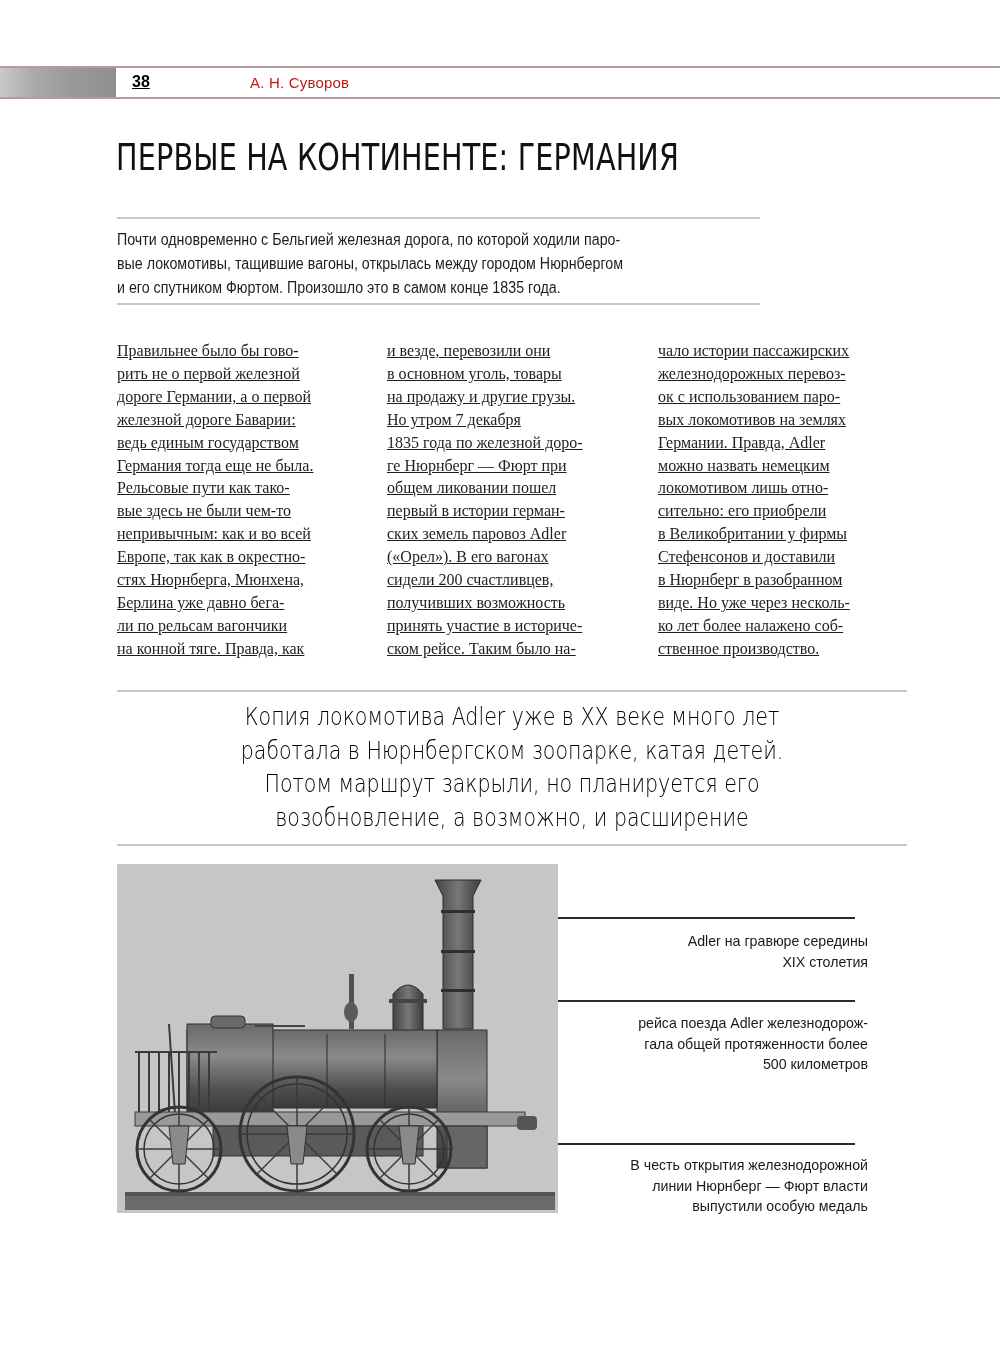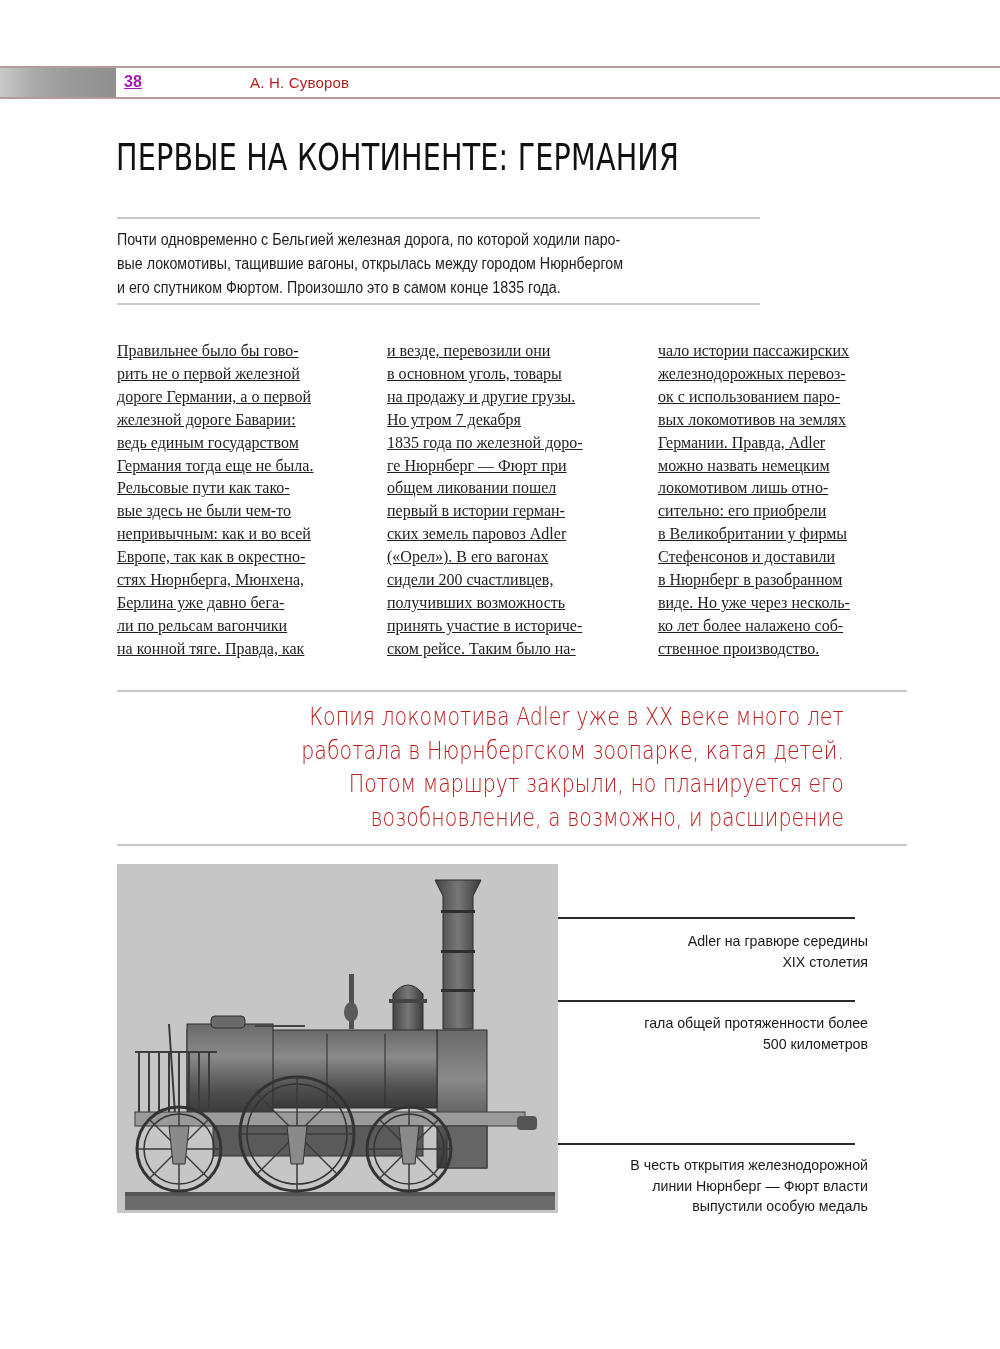--- a/index.html
+++ b/index.html
@@ -2,36 +2,36 @@
 <html><head>
 <meta charset="utf-8">
 <style>
   html,body{margin:0;padding:0;background:#fff;}
   body{width:1000px;height:1349px;position:relative;overflow:hidden;color:#1a1a1a;}
   .abs{position:absolute;}
   
   .hdr-grad{left:0;top:67px;width:116px;height:32px;
     background:linear-gradient(90deg,#c9c9c9 0%,#a9a9a9 30%,#9a9a9a 60%,#8f8f8f 100%);}
   .hdr-line{left:0;width:1000px;height:2px;background:#b99a9a;}
-  .hdr-pageno{left:124px;top:73px;font:bold 16px "Liberation Sans",sans-serif;color:#a21caf;text-decoration:underline;}
+  .hdr-pageno{left:132px;top:73px;font:bold 16px "Liberation Sans",sans-serif;color:#000000;text-decoration:underline;}
   .hdr-author{left:250px;top:74px;font:15px "Liberation Sans",sans-serif;color:#b91c1c;letter-spacing:0.2px;}
   
   .title{left:116px;top:136px;font:37px "DejaVu Sans Condensed","DejaVu Sans",sans-serif;font-stretch:condensed;
     letter-spacing:0.2px;color:#111;white-space:nowrap;transform:scaleX(0.86);transform-origin:left top;}
   
   .rule{height:2px;background:#c8c8c8;}
   .lead{left:117px;top:228px;width:720px;font:16px "Liberation Sans",sans-serif;line-height:24px;color:#1e1e1e;
     transform:scaleX(0.89);transform-origin:left top;}
   .lead .ln{display:block;white-space:nowrap;}
   
   .col{top:340px;font:16px "Liberation Serif","DejaVu Serif",serif;line-height:22.9px;color:#1e1e1e;text-decoration:underline;}
   .col .ln{display:block;white-space:nowrap;}
   
-  .quote{left:117px;top:700px;width:790px;text-align:right;font:24.5px "DejaVu Sans","Liberation Sans",sans-serif;
-    font-weight:200;line-height:33.5px;color:#b91c1c;}
+  .quote{left:117px;top:700px;width:790px;text-align:center;font:24.5px "DejaVu Sans","Liberation Sans",sans-serif;
+    font-weight:200;line-height:33.5px;color:#000000;}
   .quote .ln{display:block;white-space:nowrap;transform:scaleX(0.84);}
   
   .engraving{left:117px;top:864px;width:441px;height:349px;background:#c6c6c6;overflow:hidden;}
   
   .cap-rule{left:558px;width:297px;height:1.5px;background:#2a2a2a;}
   .cap{left:578px;width:290px;font:14.2px "Liberation Sans",sans-serif;line-height:20.5px;color:#1a1a1a;}
   .cap .ln{display:block;white-space:nowrap;text-align:right;}
 </style>
 </head>
 <body>
@@ -201,20 +201,21 @@
   </svg>
 </div>
 
 <div class="abs cap-rule" style="top:917px"></div>
 <div class="abs cap" style="top:931px">
   <span class="ln">Adler на гравюре середины</span>
   <span class="ln">XIX столетия</span>
 </div>
 <div class="abs cap-rule" style="top:1000px"></div>
 <div class="abs cap" style="top:1013px">
+  <span class="ln">рейса поезда Adler железнодорож-</span>
   <span class="ln">гала общей протяженности более</span>
   <span class="ln">500 километров</span>
 </div>
 <div class="abs cap-rule" style="top:1143px"></div>
 <div class="abs cap" style="top:1155px">
   <span class="ln">В честь открытия железнодорожной</span>
   <span class="ln">линии Нюрнберг — Фюрт власти</span>
   <span class="ln">выпустили особую медаль</span>
 </div>
 

